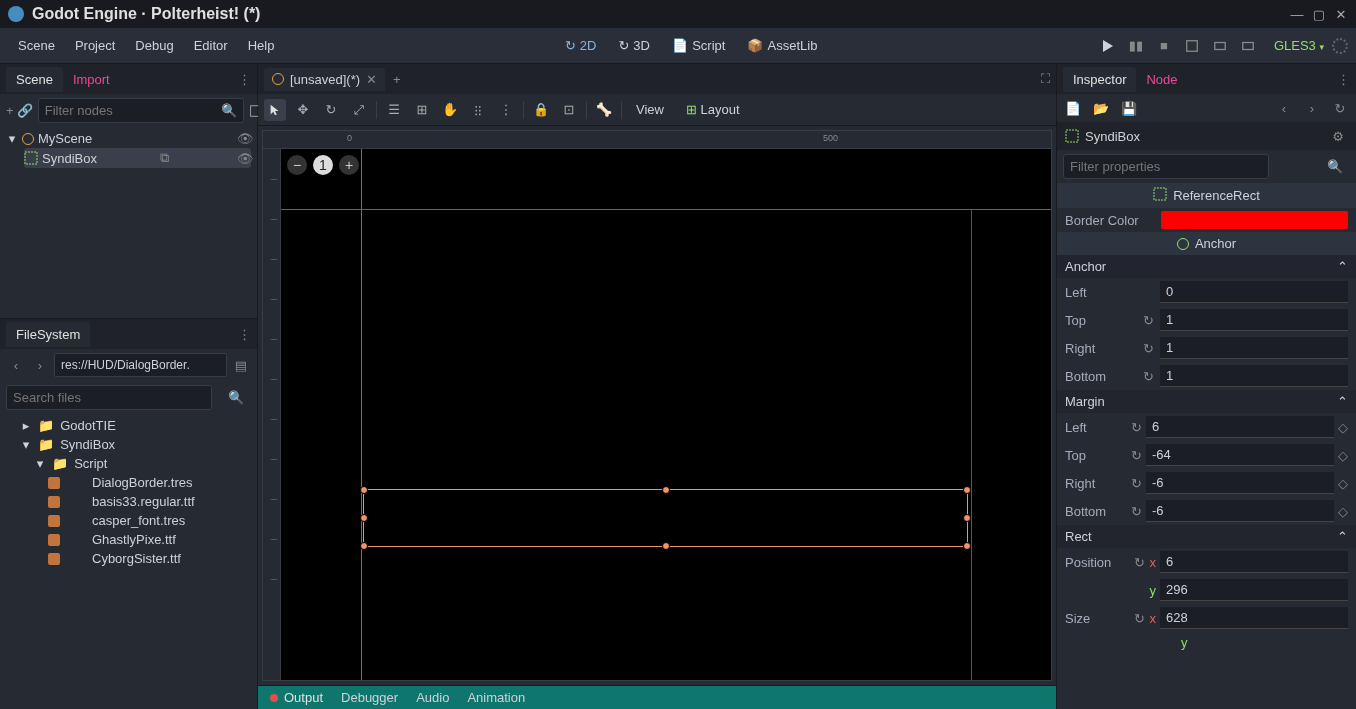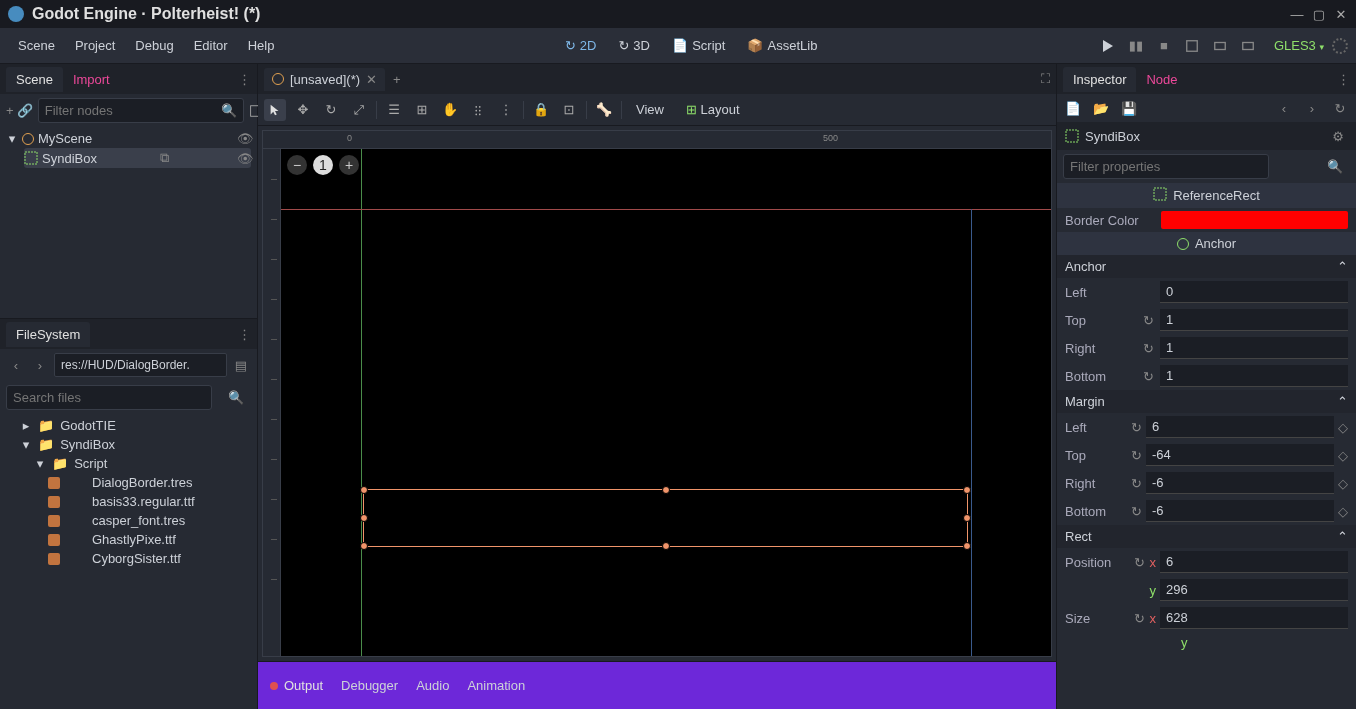--- a/index.html
+++ b/index.html
@@ -62,21 +62,21 @@
 .ruler-v { position:absolute; top:18px; left:0; bottom:0; width:18px; background:#262a33; border-right:1px solid #383d48; }
 .ruler-v .dash { position:absolute; left:8px; width:6px; height:1px; background:#555; }
 .canvas { position:absolute; left:18px; top:18px; right:0; bottom:0; }
 .origin-v { position:absolute; top:0; bottom:0; width:1px; background:#4a8c4a; left:80px; }
 .origin-h { position:absolute; left:0; right:0; height:1px; background:#a04a4a; top:60px; }
 .guide-v { position:absolute; top:60px; bottom:0; width:1px; background:#3a5a8c; left:690px; }
 .sel-rect { position:absolute; left:82px; top:340px; width:605px; height:58px; border:1.5px solid #f0946a; }
 .handle { position:absolute; width:8px; height:8px; background:#f0946a; border-radius:50%; border:1px solid #000; transform:translate(-50%,-50%); }
 .zoom-ctrl { position:absolute; left:24px; top:24px; display:flex; gap:6px; }
 .zoom-btn { width:20px; height:20px; background:#333; border-radius:50%; color:#ccc; display:flex; align-items:center; justify-content:center; font-size:14px; cursor:pointer; }
-.bottom-panel { height:48px; display:flex; align-items:center; padding:0 12px; gap:18px; background:#6d28d9; border-top:1px solid #181a20; }
+.bottom-panel { height:24px; display:flex; align-items:center; padding:0 12px; gap:18px; background:#0f766e; border-top:1px solid #181a20; }
 .bottom-tab { cursor:pointer; display:flex; align-items:center; gap:6px; }
 .bottom-tab.active { color:#e0e0e0; }
 .dot-red { width:8px; height:8px; background:#e05050; border-radius:50%; }
 .right-col { width:300px; background:#262a33; border-left:1px solid #181a20; display:flex; flex-direction:column; }
 .insp-toolbar { display:flex; align-items:center; padding:4px 6px; gap:8px; }
 .node-name-row { display:flex; align-items:center; padding:4px 8px; background:#1f2229; }
 .prop-search { padding:4px 6px; }
 .section-hdr { background:#2e3340; padding:4px 8px; display:flex; align-items:center; justify-content:center; gap:6px; }
 .group-hdr { background:#22252d; padding:4px 8px; display:flex; align-items:center; justify-content:space-between; cursor:pointer; }
 .prop-row { display:flex; align-items:center; padding:3px 8px; }

